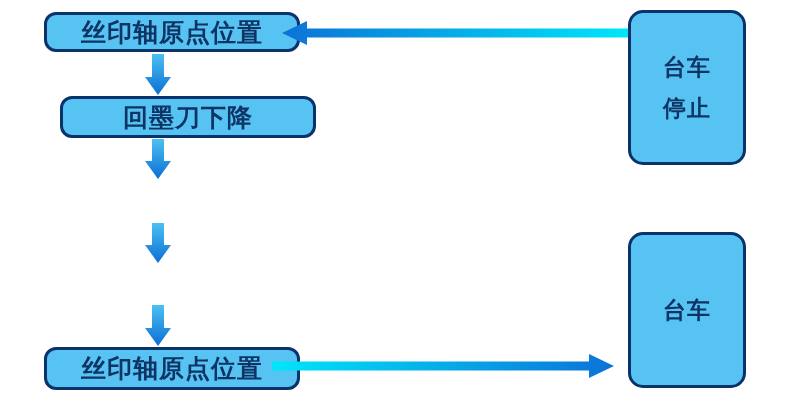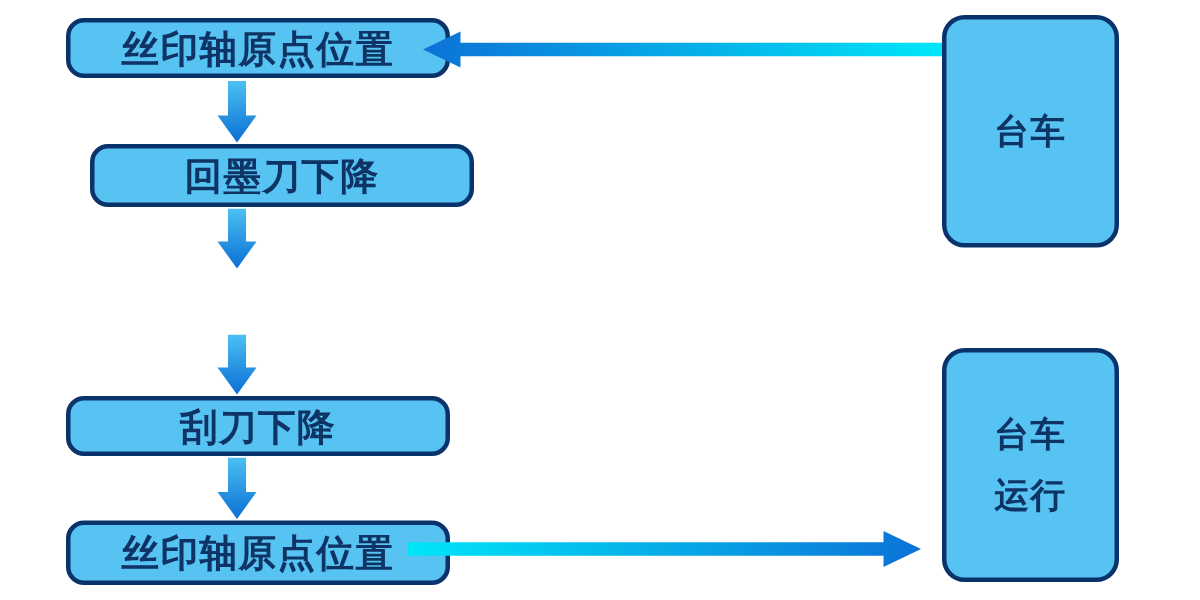--- a/index.html
+++ b/index.html
@@ -73,23 +73,20 @@
 
   <div class="node step" style="top:12px;height:40px;">
     <span>丝印轴原点位置</span>
   </div>
 
   <div class="node step" style="top:96px;margin-left:16px;">
     <span>回墨刀下降</span>
   </div>
 
 
-  <div class="node step" style="top:264px;height:40px;">
-    <span>刮刀下降</span>
-  </div>
 
   <div class="node step" style="top:347px;height:43px;">
     <span>丝印轴原点位置</span>
   </div>
 
   <div class="arrow" style="left:138px;top:54px;">
     <svg width="40" height="41" viewBox="0 0 40 41">
       <path d="M14 0 H26 V23 H33 L20 41 L7 23 H14 Z" fill="url(#gradV)"></path>
     </svg>
   </div>
@@ -116,20 +113,20 @@
   </div>
 
   <div class="arrow" style="left:272px;top:353px;">
     <svg width="342" height="26" viewBox="0 0 342 26">
       <path d="M342 13 L317 25 V17.5 H0 V8.5 H317 V1 Z" fill="url(#gradR)"></path>
     </svg>
   </div>
 
   <div class="node side-node" style="top:10px;height:155px;">
     <span>台车</span>
+    <span>停止</span>
   </div>
 
   <div class="node side-node" style="top:232px;height:156px;">
     <span>台车</span>
-    <span>运行</span>
   </div>
 
 </div>
 
 </body></html>

